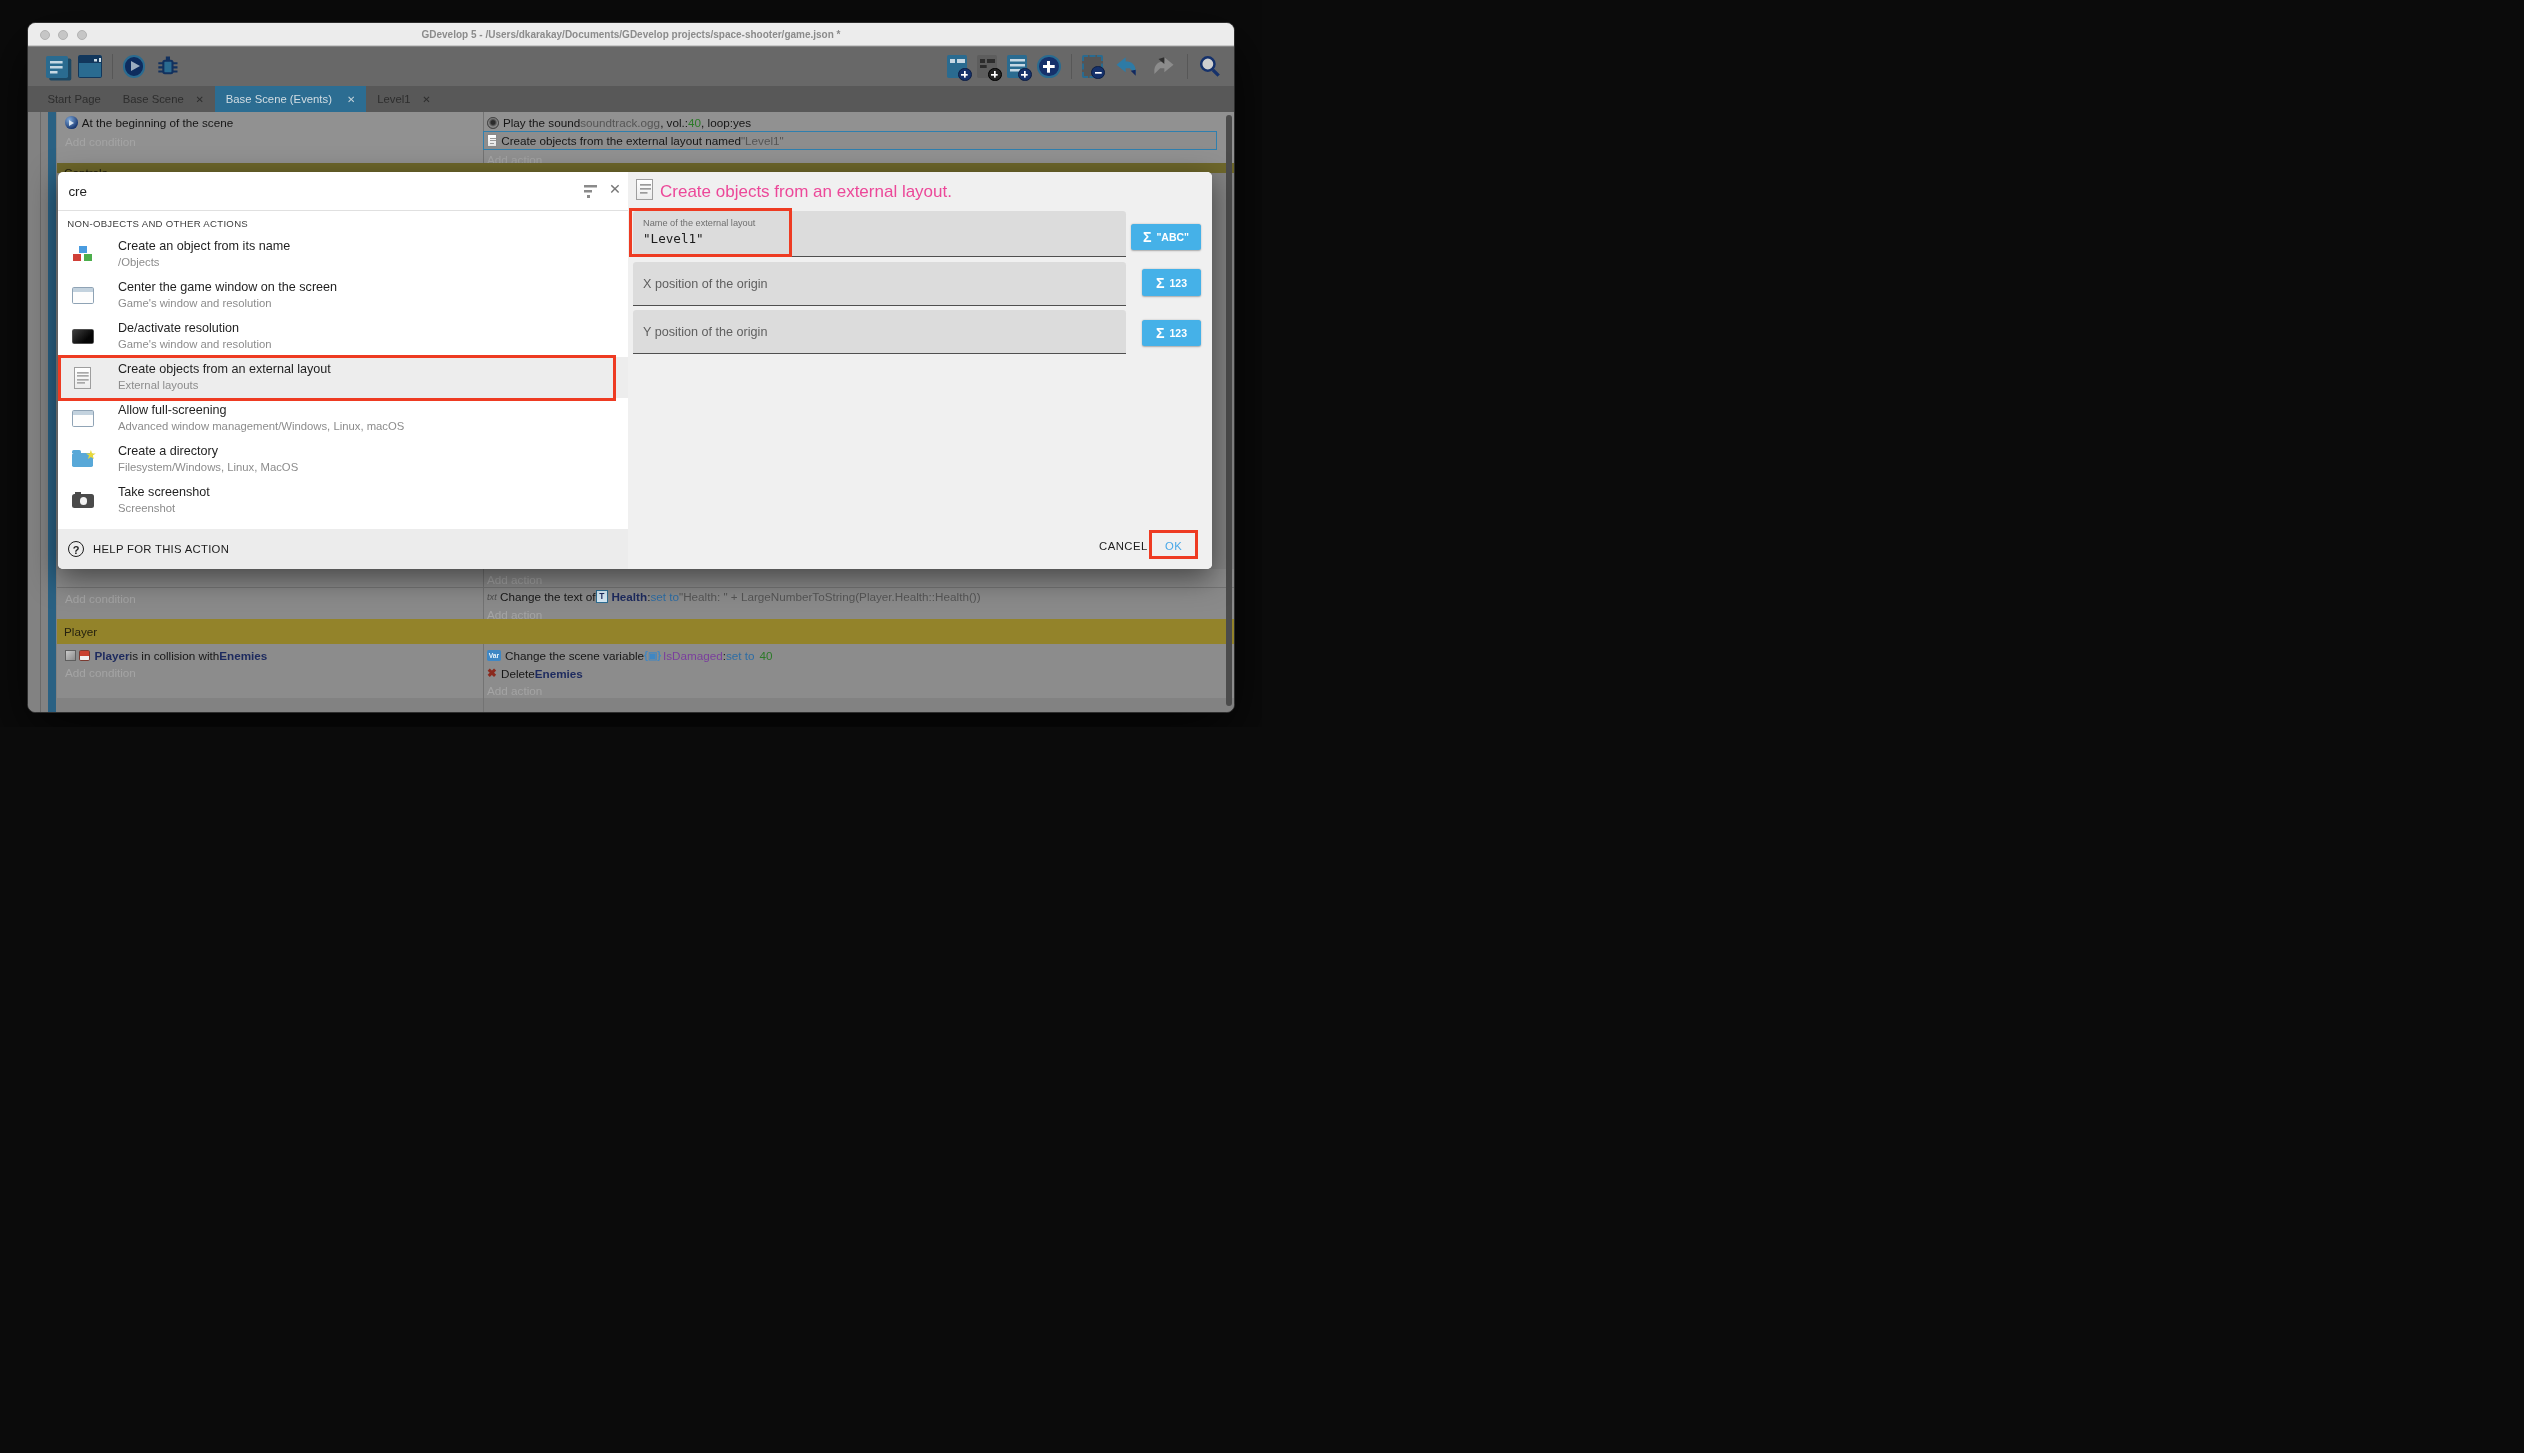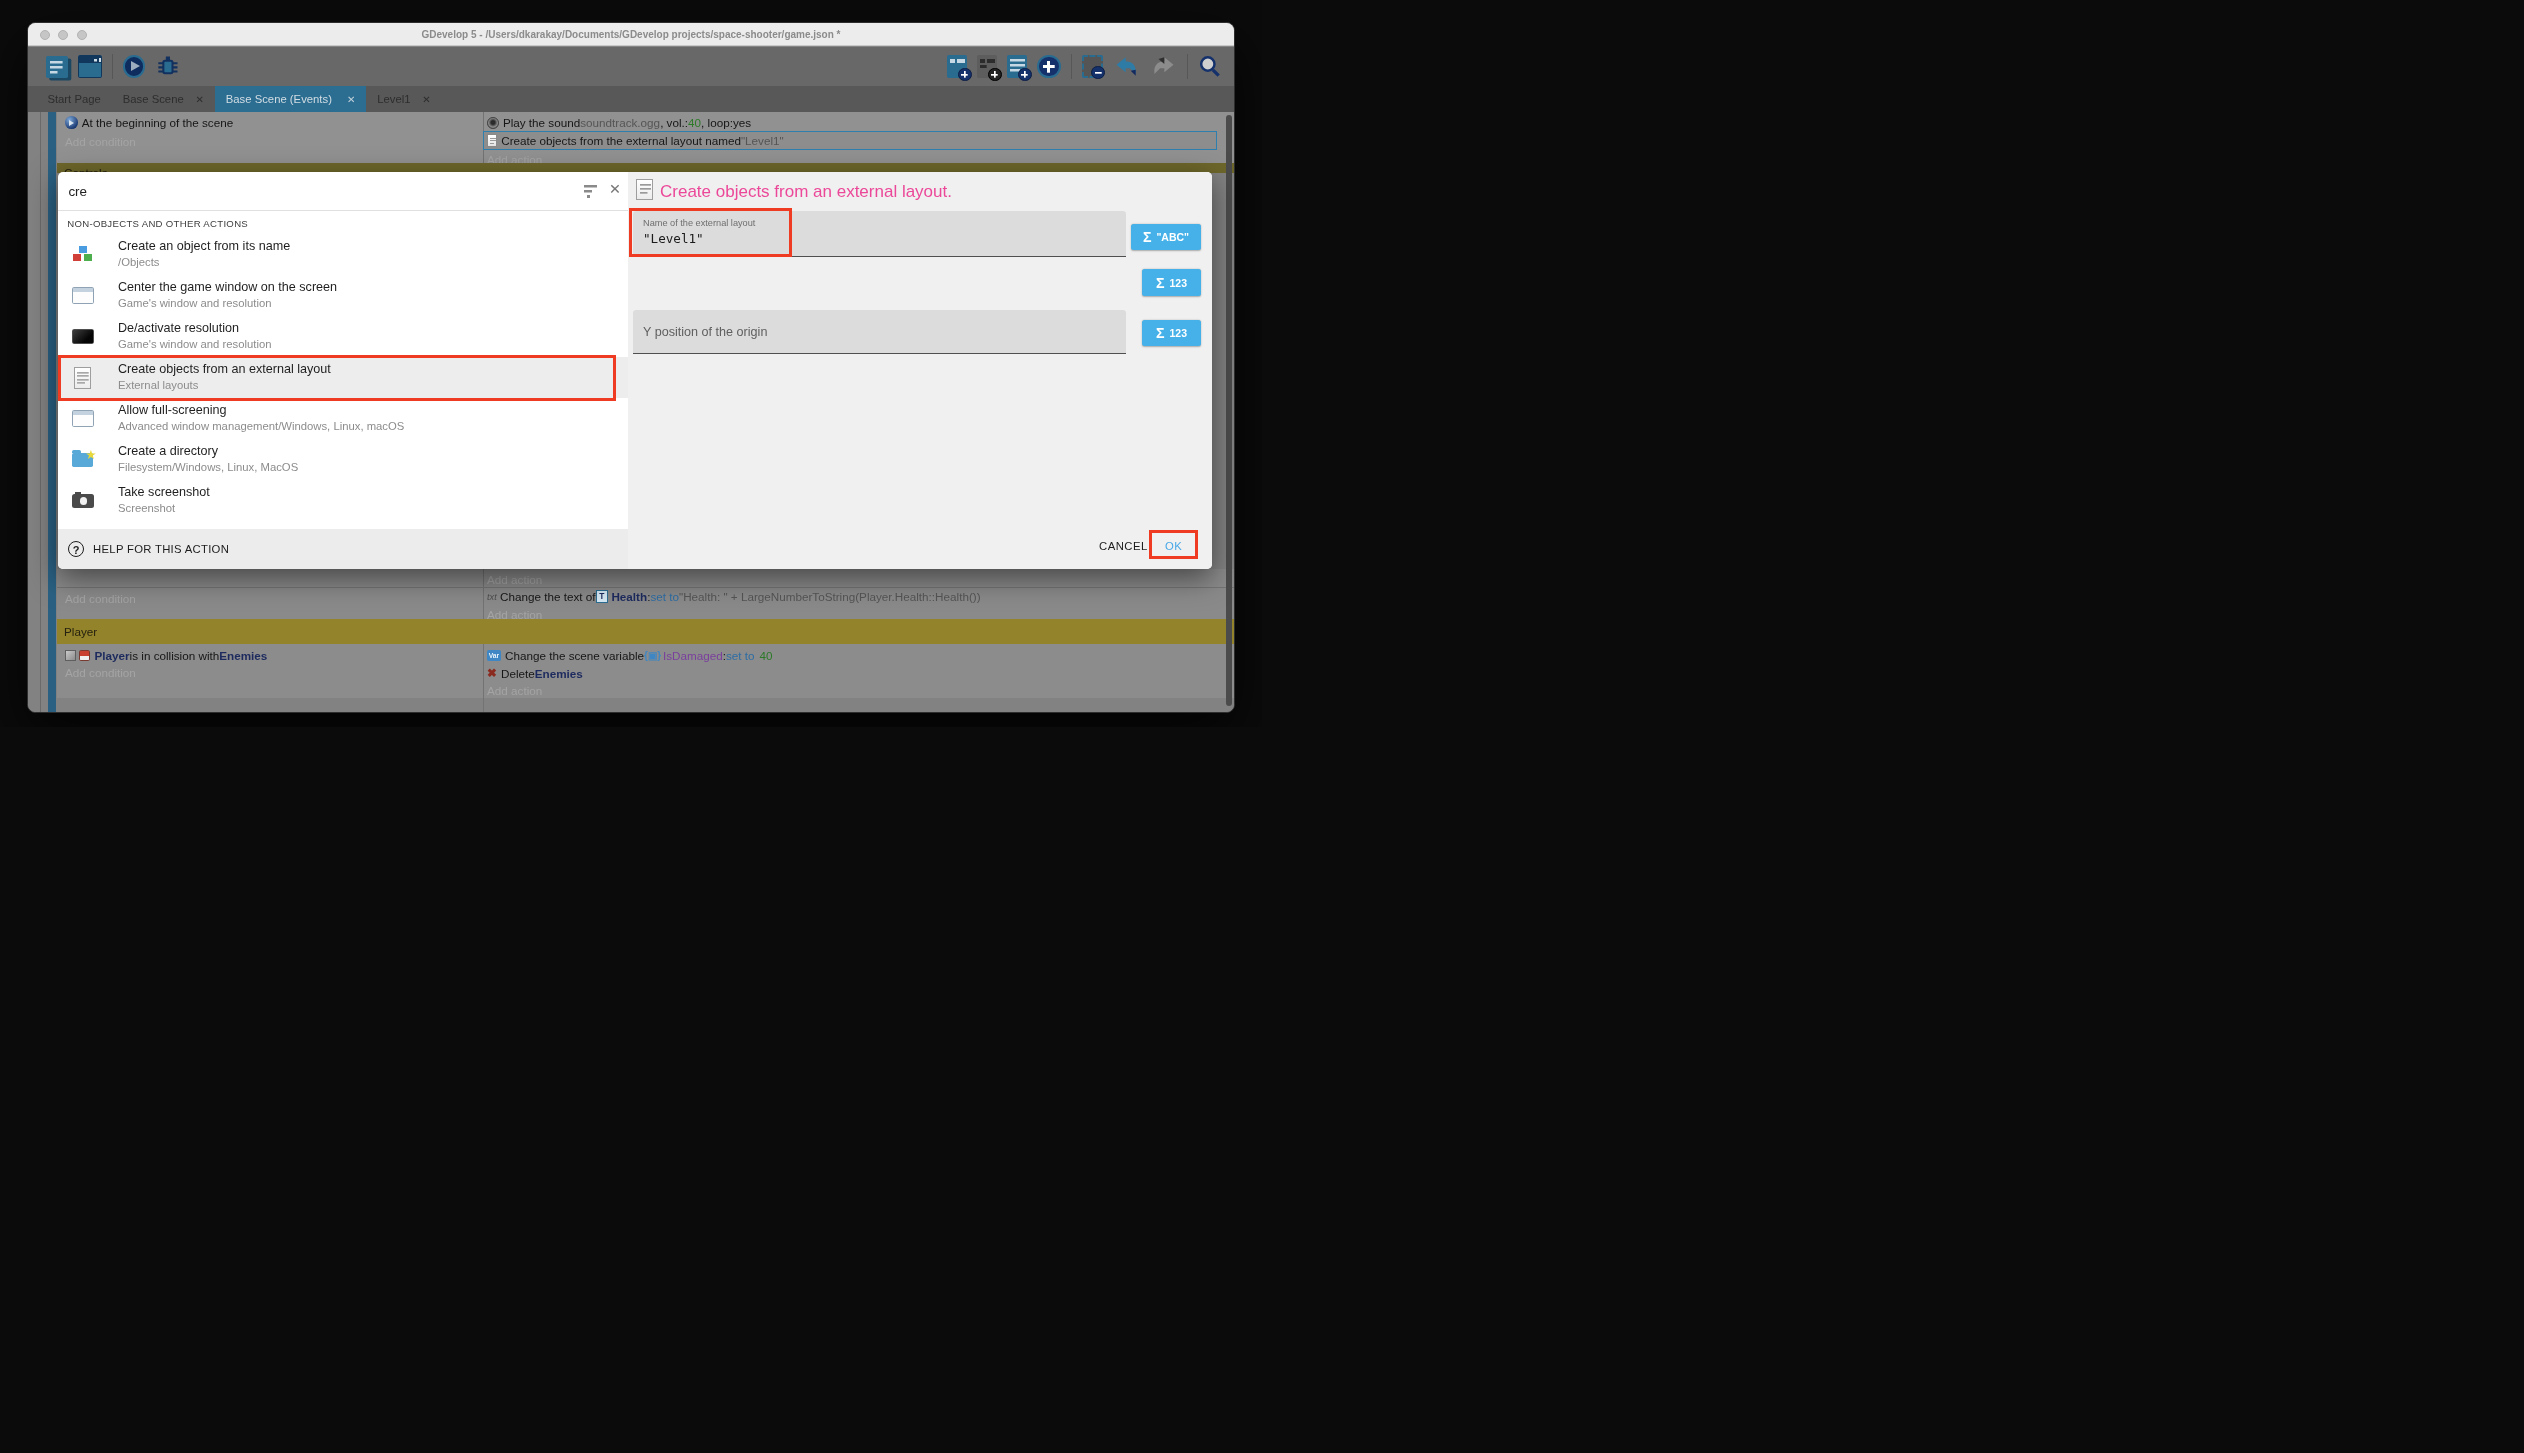--- a/index.html
+++ b/index.html
@@ -415,20 +415,23 @@
 
     <div class="pfield" style="top:39px;height:46px">
       <span class="lbl">Name of the external layout</span>
       <span class="val">"Level1"</span>
     </div>
     <div class="sigbtn" style="left:1073px;top:52px;width:70px;height:26px">
       <span class="sg">Σ</span>
       <span class="sl">"ABC"</span>
     </div>
 
+    <div class="pfield" style="top:90px;height:44px">
+      <span class="ph">X position of the origin</span>
+    </div>
     <div class="sigbtn" style="left:1084px;top:97px;width:59px;height:27px">
       <span class="sg">Σ</span>
       <span class="sl">123</span>
     </div>
 
     <div class="pfield" style="top:138px;height:44px">
       <span class="ph">Y position of the origin</span>
     </div>
     <div class="sigbtn" style="left:1084px;top:148px;width:59px;height:26px">
       <span class="sg">Σ</span>

